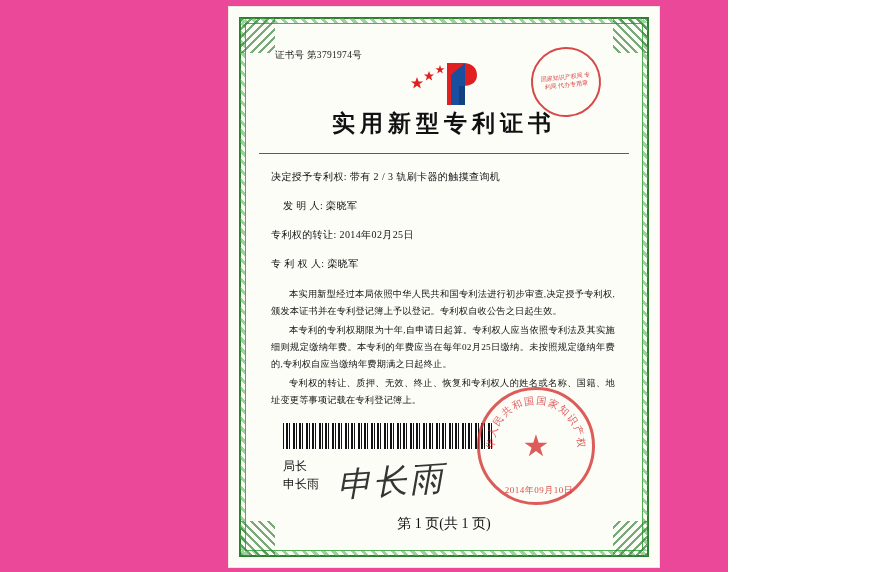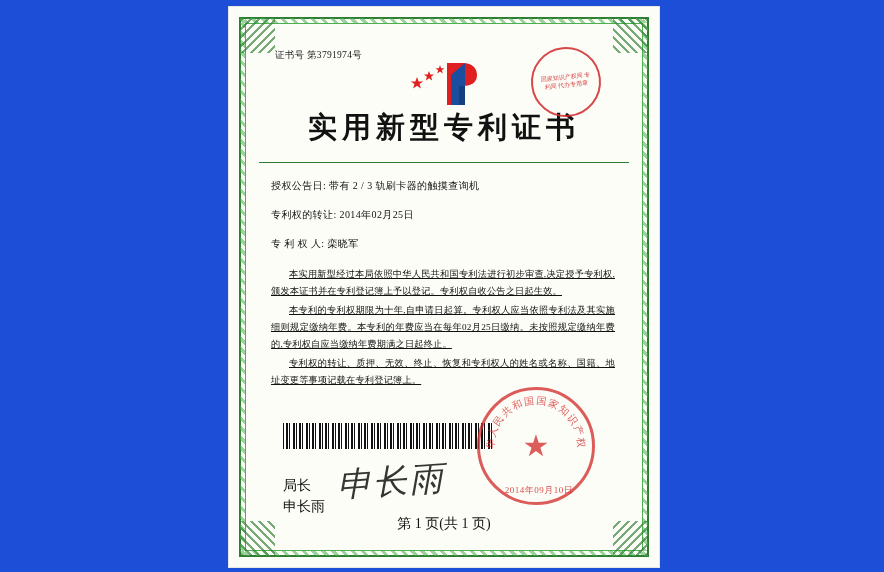--- a/index.html
+++ b/index.html
@@ -8,23 +8,23 @@
     background: #ffffff;
   }
   body {
     width: 884px;
     height: 572px;
     font-family: "Liberation Serif", serif;
     overflow: hidden;
   }
   .page {
     position: relative;
-    width: 884px;
+    width: 728px;
     height: 572px;
-    background: #1d4ed8;
+    background: #ec4899;
   }
   
   .sheet {
     position: absolute;
     left: 228px;
     top: 6px;
     width: 430px;
     height: 560px;
     background: #fdfdf8;
     border: 1px solid #e8e8e0;
@@ -100,21 +100,21 @@
   .emblem {
     position: absolute;
     left: 50%;
     top: 22px;
     transform: translateX(-50%);
     width: 82px;
     height: 56px;
   }
   .title {
     text-align: center;
-    font-size: 29px;
+    font-size: 23px;
     font-weight: bold;
     color: #111;
     letter-spacing: 5px;
     margin-top: 46px;
     font-family: "DejaVu Serif", serif;
   }
   .title-rule {
     width: 100%;
     height: 1px;
     background: #2e7d32;
@@ -136,40 +136,40 @@
   .body-text {
     margin-top: 14px;
     font-size: 9.2px;
     line-height: 1.85;
     color: #111;
     text-align: justify;
     text-indent: 18px;
     letter-spacing: 0.2px;
     padding: 0 6px 0 12px;
   }
-  .body-text p { margin: 0 8px 2px 0; text-decoration: underline; }
+  .body-text p { margin: 0 8px 2px 0; }
   
   .barcode {
     position: absolute;
     left: 24px;
     bottom: 92px;
     width: 210px;
     height: 26px;
     background:
       repeating-linear-gradient(90deg,
         #111 0 1px, #fff 1px 3px,
         #111 3px 5px, #fff 5px 6px,
         #111 6px 7px, #fff 7px 10px,
         #111 10px 12px, #fff 12px 13px);
   }
   .signature-block {
     position: absolute;
     left: 24px;
-    bottom: 24px;
-    font-size: 14px;
+    bottom: 48px;
+    font-size: 12px;
     line-height: 1.5;
     color: #111;
   }
   .handwriting {
     position: absolute;
     left: 78px;
     bottom: 36px;
     font-family: "DejaVu Serif", serif;
     font-size: 34px;
     font-style: italic;
@@ -278,24 +278,28 @@
       <div class="seal-top">
         <div class="inner">国家知识产权局 专利局 代办专用章</div>
       </div>
 
       <div class="title">实用新型专利证书</div>
       <div class="title-rule"></div>
 
       <div class="fields">
 
         <div class="field">
-          <span class="lbl">授权公告日:</span>
+          <span class="lbl">决定授予专利权:</span>
           <span class="val">带有 2 / 3 轨刷卡器的触摸查询机</span>
         </div>
 
+        <div class="field field-indent">
+          <span class="lbl">发 明 人:</span>
+          <span class="val">栾晓军</span>
+        </div>
 
 
         <div class="field">
           <span class="lbl">专利权的转让:</span>
           <span class="val">2014年02月25日</span>
         </div>
 
         <div class="field">
           <span class="lbl">专 利 权 人:</span>
           <span class="val">栾晓军</span>

